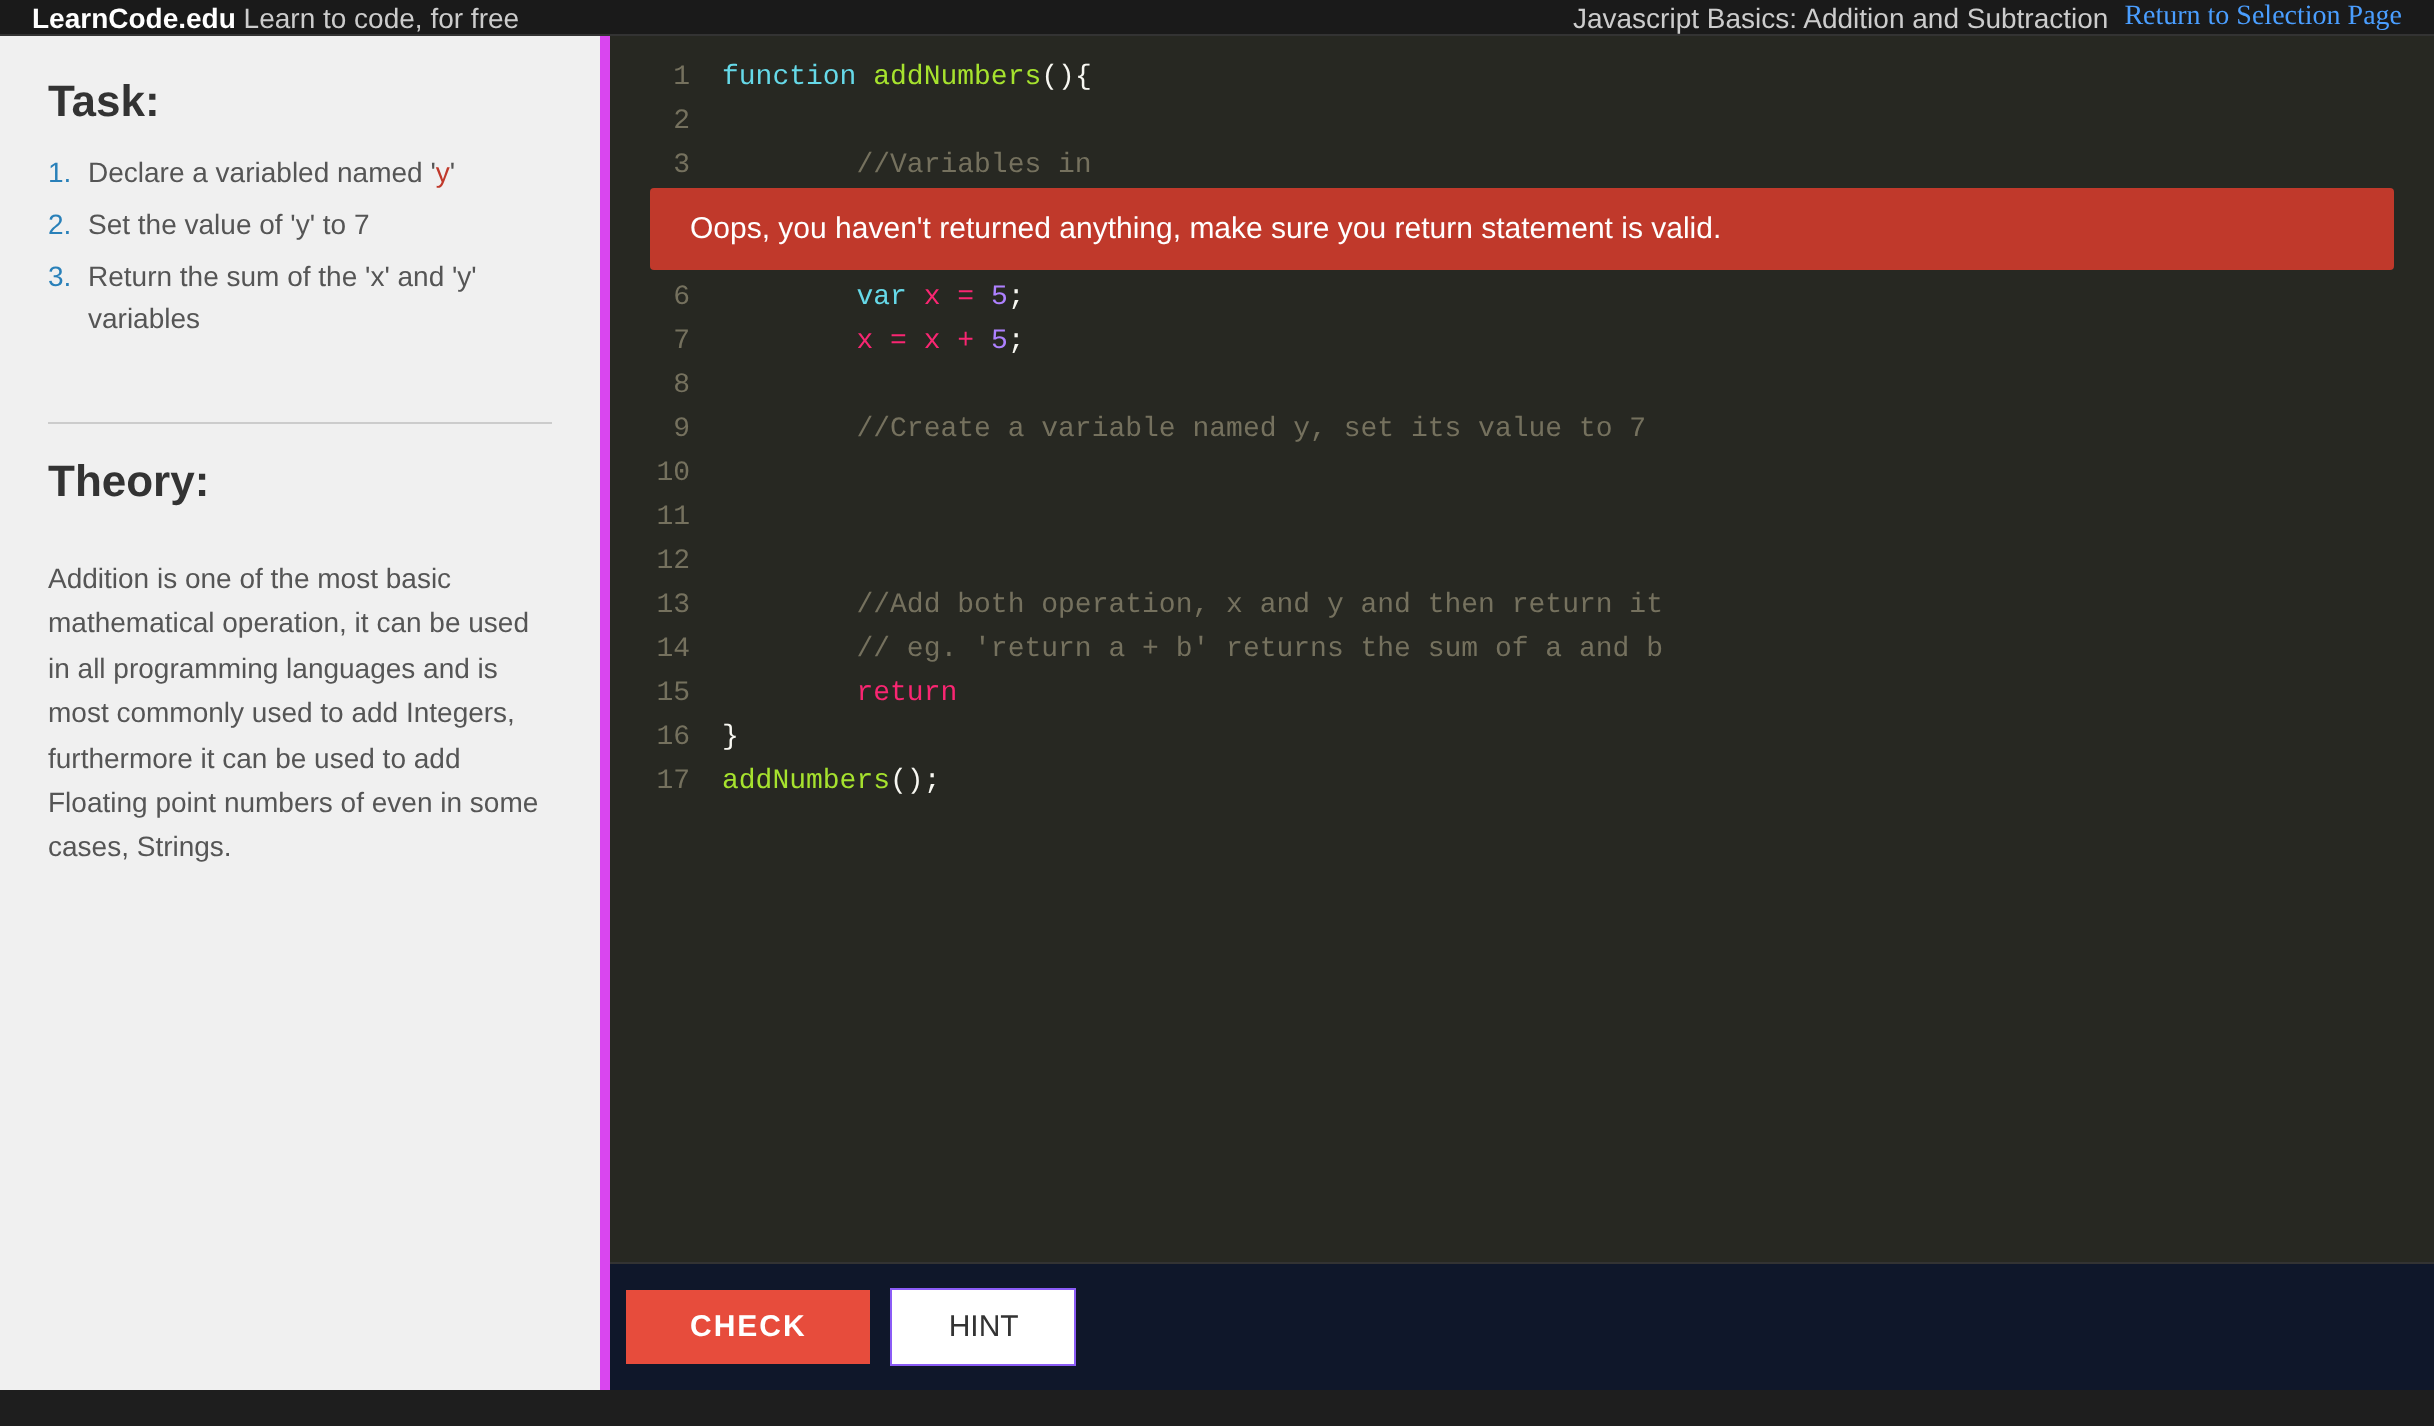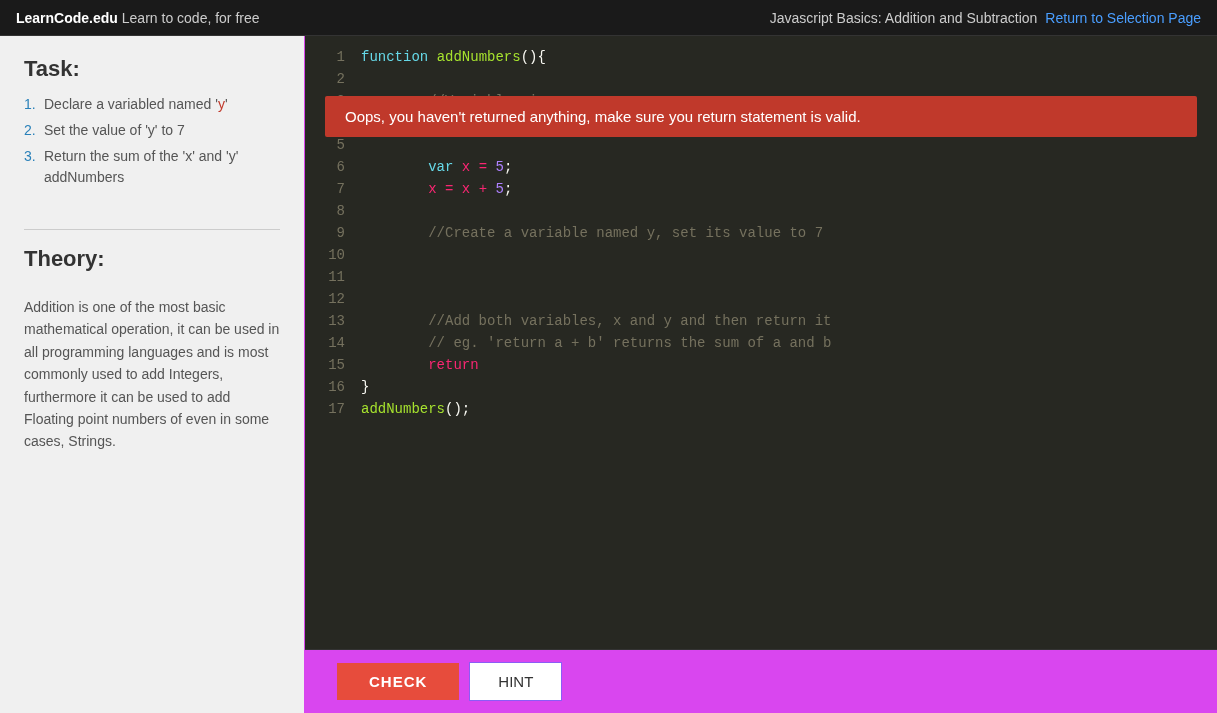--- a/index.html
+++ b/index.html
@@ -5,43 +5,43 @@
     * { margin: 0; padding: 0; box-sizing: border-box; }
     body { font-family: Arial, sans-serif; width: 1217px; height: 713px; overflow: hidden; background: #1e1e1e; }
 
     
     #header {
       display: flex;
       align-items: center;
       justify-content: space-between;
       background: #1a1a1a;
       padding: 8px 16px;
-      height: 36px;
+      height: 18px;
       border-bottom: 1px solid #333;
     }
     #header-left { color: #ccc; font-size: 14px; }
     #header-left strong { color: #fff; }
     #header-right { display: flex; align-items: flex-end; gap: 8px; }
     #header-title { color: #ccc; font-size: 14px; }
-    #return-link { color: #4a9eff; font-size: 14px; text-decoration: none; cursor: pointer; }
+    #return-link { color: #4a9eff; font-size: 14px; text-decoration: none; cursor: pointer; font-family: Liberation Serif, serif; }
 
     
     #main {
       display: flex;
       height: calc(713px - 36px);
     }
 
     
     #sidebar {
       width: 305px;
       min-width: 305px;
       background: #f0f0f0;
       padding: 20px 24px;
       overflow-y: auto;
-      border-right: 1px solid #d946ef;
+      border-right: 5px solid #d946ef;
       display: flex;
       flex-direction: column;
     }
 
     #task-section { margin-bottom: 20px; }
     #task-title { font-size: 22px; font-weight: bold; color: #333; margin-bottom: 12px; }
     #task-list { list-style: none; padding: 0; }
     .task-item-text { color: #555; font-size: 14px; line-height: 1.5; }
     .task-item-text span.highlight { color: #c0392b; }
 
@@ -73,21 +73,21 @@
       background: #272822;
       position: relative;
     }
 
     #error-banner {
       background: #c0392b;
       color: #fff;
       padding: 12px 20px;
       font-size: 15px;
       position: absolute;
-      top: 60px;
+      top: 76px;
       left: 20px;
       right: 20px;
       z-index: 10;
       border-radius: 2px;
     }
 
     #code-editor {
       flex: 1;
       padding: 10px 0;
       overflow-y: auto;
@@ -118,22 +118,22 @@
     .fn-name { color: #a6e22e; margin-top: 44px; }
     .punctuation { color: #f8f8f2; }
     .comment { color: #75715e; text-align: center; }
     .number { color: #ae81ff; }
     .operator { color: #f92672; }
     .variable-x { color: #f92672; }
 
     #bottom-bar {
       display: flex;
       align-items: center;
-      padding: 12px 32px;
-      background: #d946ef;
+      padding: 12px 8px;
+      background: #0f172a;
       border-top: 1px solid #333;
       gap: 10px;
     }
 
     #check-btn {
       background: #e74c3c;
       color: #fff;
       border: none;
       padding: 10px 32px;
       font-size: 15px;
@@ -172,21 +172,21 @@
         <div class="task-numbered">
           <span class="task-num">1.</span>
           <span class="task-item-text">Declare a variabled named '<span class="highlight">y</span>'</span>
         </div>
         <div class="task-numbered">
           <span class="task-num">2.</span>
           <span class="task-item-text">Set the value of 'y' to 7</span>
         </div>
         <div class="task-numbered">
           <span class="task-num">3.</span>
-          <span class="task-item-text">Return the sum of the 'x' and 'y' addNumbers</span>
+          <span class="task-item-text">Return the sum of the 'x' and 'y' variables</span>
         </div>
       </div>
     </div>
 
     <hr id="divider">
 
     <div id="theory-section">
       <div id="theory-title">Theory:</div>
       <p id="theory-text">Addition is one of the most basic mathematical operation, it can be used in all programming languages and is most commonly used to add Integers, furthermore it can be used to add Floating point numbers of even in some cases, Strings.</p>
     </div>
@@ -253,21 +253,21 @@
         <span class="code-content"> </span>
       </div>
 
       <div class="code-line">
         <span class="line-num">12</span>
         <span class="code-content"> </span>
       </div>
 
       <div class="code-line">
         <span class="line-num">13</span>
-        <span class="code-content"><span class="comment">        //Add both variables, x and y and then return it</span></span>
+        <span class="code-content"><span class="comment">        //Add both operation, x and y and then return it</span></span>
       </div>
 
       <div class="code-line">
         <span class="line-num">14</span>
         <span class="code-content"><span class="comment">        // eg. 'return a + b' returns the sum of a and b</span></span>
       </div>
 
       <div class="code-line">
         <span class="line-num">15</span>
         <span class="code-content">        <span class="kw-return">return</span></span>

